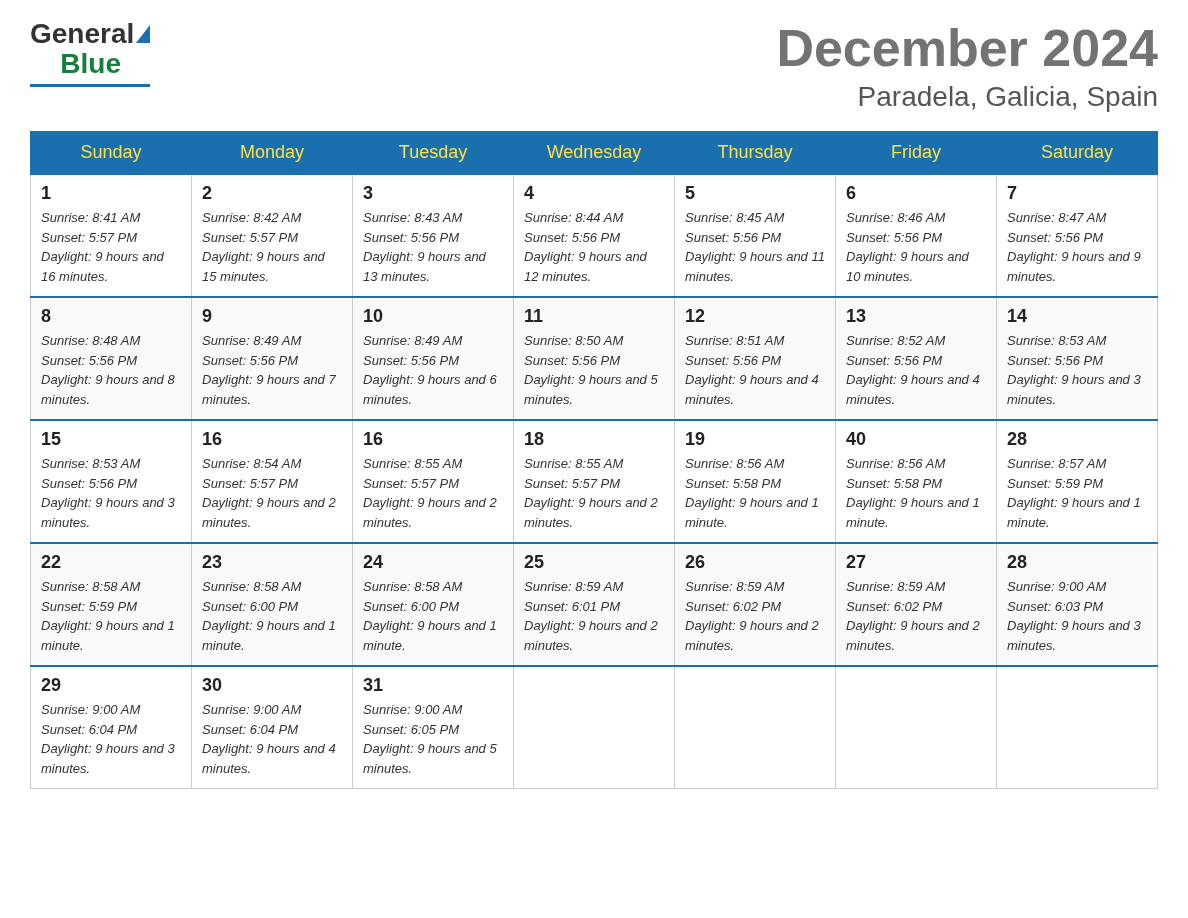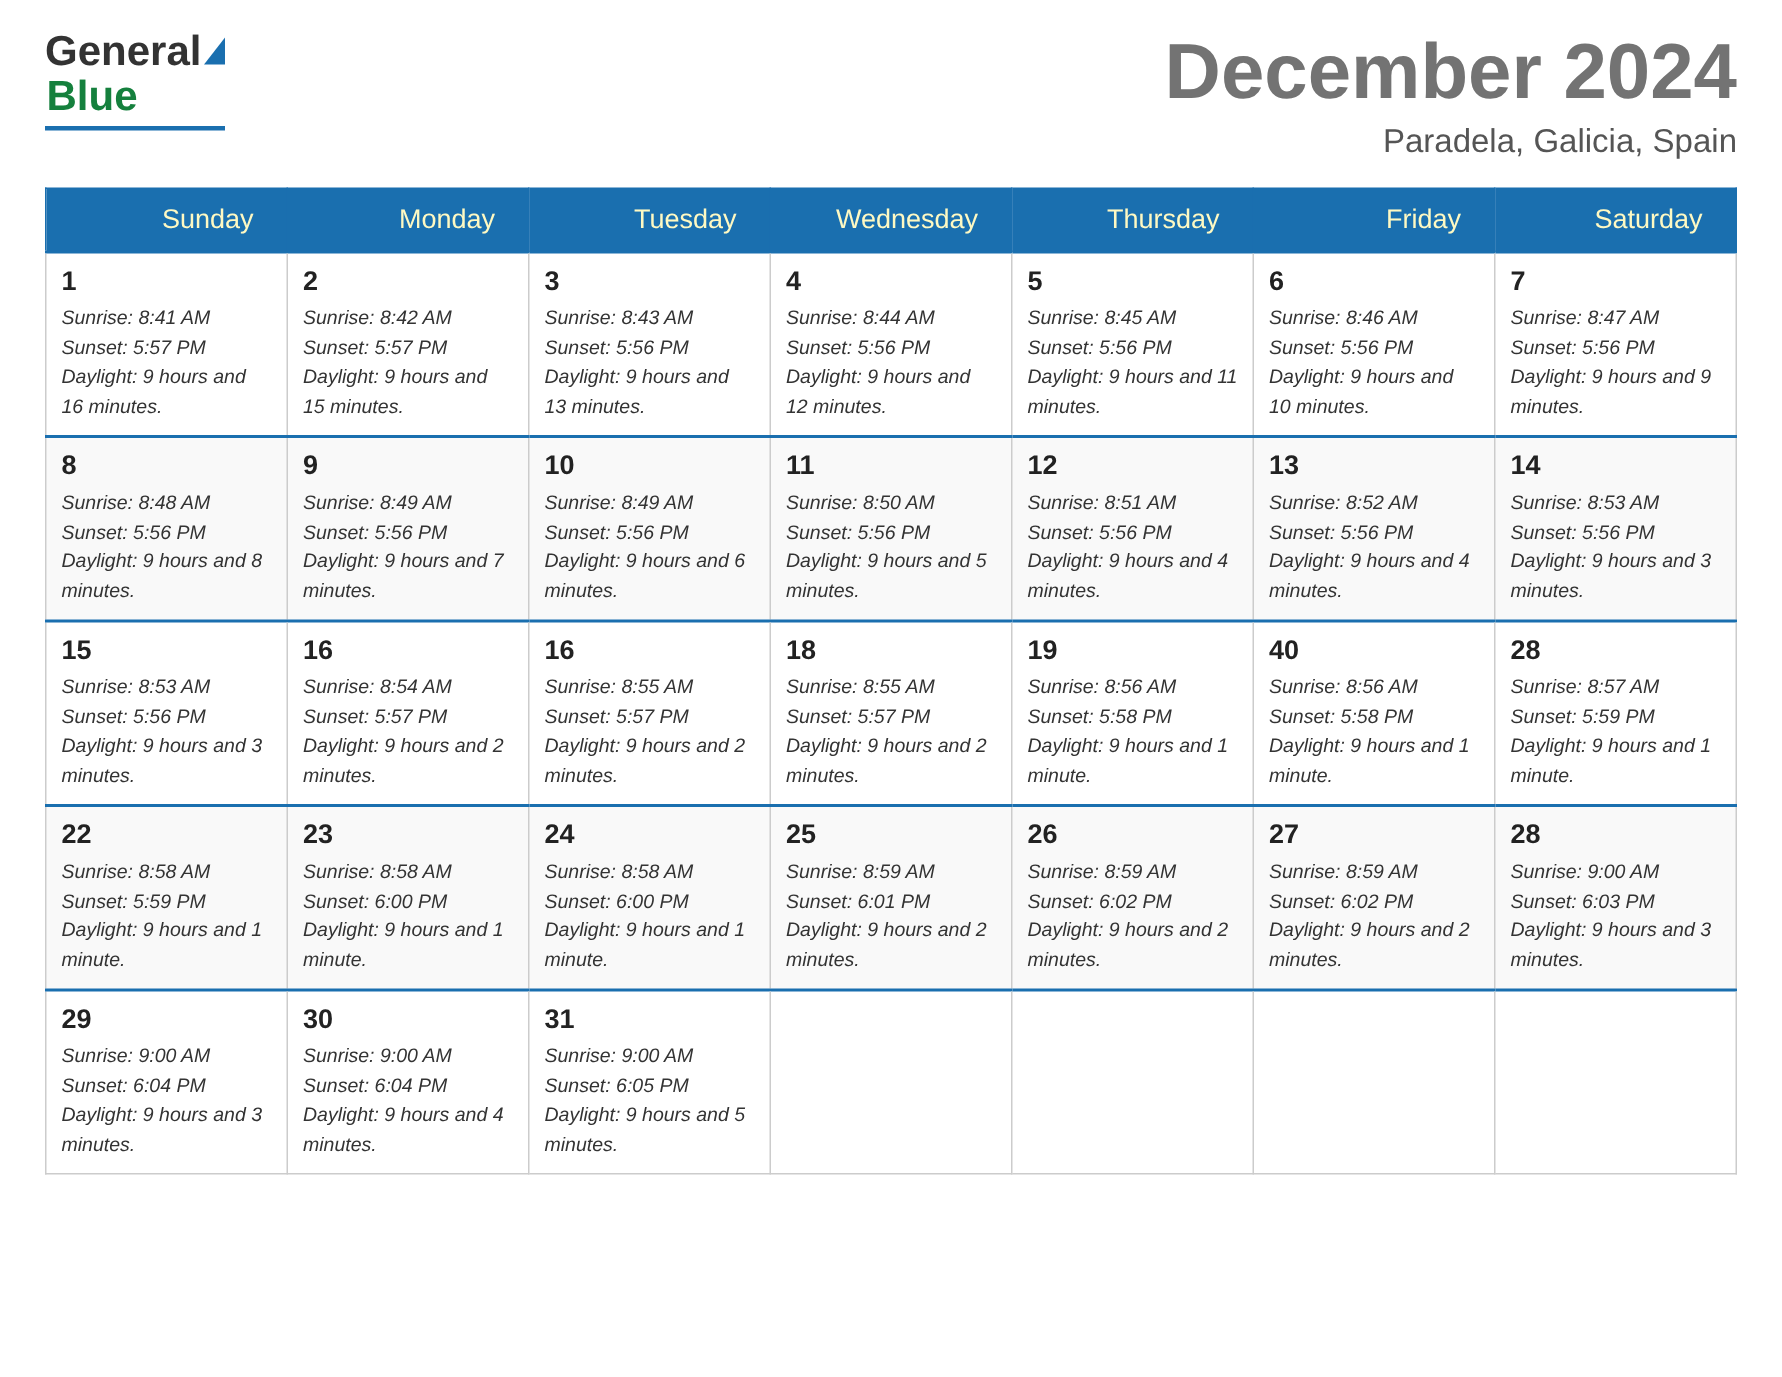--- a/index.html
+++ b/index.html
@@ -12,21 +12,21 @@
     }
     .header-area {
       display: flex;
       justify-content: space-between;
       align-items: flex-start;
       margin-bottom: 18px;
     }
     .logo-area {
       display: flex;
       flex-direction: column;
-      align-items: flex-start;
+      align-items: center;
     }
     .logo-text {
       display: flex;
       align-items: center;
       font-size: 28px;
       font-weight: bold;
       color: #333;
       line-height: 1;
     }
     .logo-general { color: #333; }
@@ -55,37 +55,37 @@
     .title-area {
       text-align: right;
     }
     .month-title {
       font-size: 52px;
       font-weight: bold;
       color: #737373;
       line-height: 1.1;
     }
     .subtitle {
-      font-size: 22px;
+      font-size: 28px;
       color: #555;
       margin-top: 4px;
       text-align: right;
     }
     .calendar-table {
       width: 100%;
       border-collapse: collapse;
       border: 1px solid #aaa;
     }
     .calendar-table th {
       background-color: #1a6faf;
-      color: #fef9c3;
+      color: #fde047;
       font-size: 18px;
       font-weight: normal;
       padding: 10px 22px;
-      text-align: right;
+      text-align: center;
       border: 1px solid #1a6faf;
     }
     .calendar-table td {
       vertical-align: top;
       padding: 8px 10px 10px 10px;
       border: 1px solid #ccc;
       width: 14.28%;
       min-height: 100px;
     }
     .day-number {

